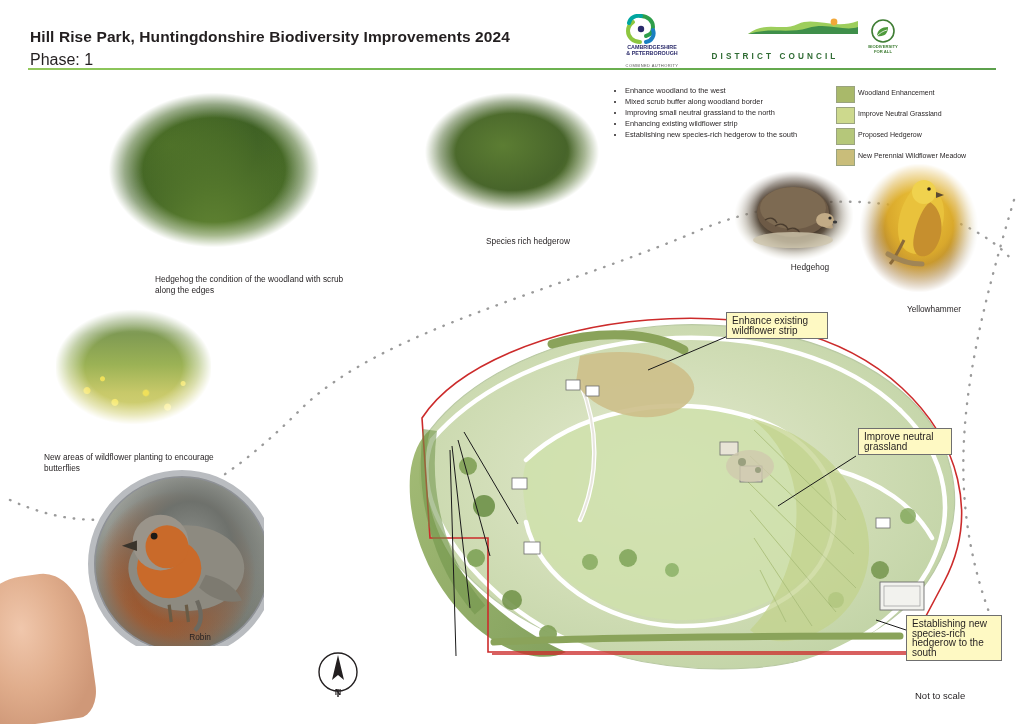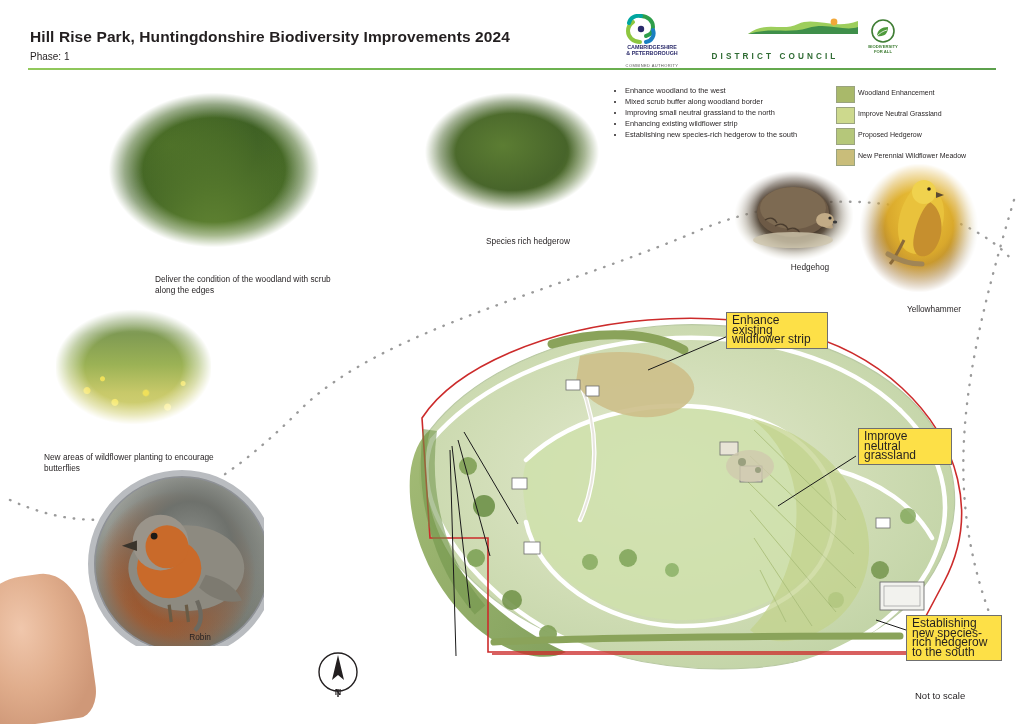--- a/index.html
+++ b/index.html
@@ -17,21 +17,21 @@
   .header{
     position:absolute;left:0;top:0;width:1024px;height:88px;
     background:#ffffff;
   }
   .title{
     position:absolute;left:30px;top:28px;
     font-size:15.5px;font-weight:bold;letter-spacing:.1px;color:#231f20;
   }
   .phase{
     position:absolute;left:30px;top:51px;
-    font-size:10px;color:#231f20;
+    font-size:16px;color:#231f20;
   }
   .header-rule{
     position:absolute;left:28px;top:68px;width:968px;height:2px;
     background:linear-gradient(to right,#7fbf3f 0%,#56a832 45%,#3f8f2c 100%);
     opacity:.85;
   }
 
   
   .logo-cpca{position:absolute;left:606px;top:14px;width:92px;height:48px;}
   .logo-cpca .swirl{
@@ -172,22 +172,22 @@
   }
 
   
   .map-wrap{
     position:absolute;left:280px;top:270px;width:744px;height:454px;
   }
   .map-base{position:absolute;inset:0;}
 
   
   .callout{
-    position:absolute;background:#fde047;border:.7px solid #6f6f6f;
-    font-size:12px;line-height:9.6px;color:#231f20;padding:3px 5px;
+    position:absolute;background:#fef9c3;border:.7px solid #6f6f6f;
+    font-size:10px;line-height:9.6px;color:#231f20;padding:3px 5px;
   }
   .callout ul{margin:0;padding-left:9px;}
   .callout li{margin:0;}
 
   
   #photo-robin{left:88px;top:470px;width:176px;height:176px;}
   #robin-lens{
     position:absolute;left:0;top:0;width:176px;height:176px;border-radius:50%;
     border:6px solid #b9bcc0;
     background:
@@ -275,21 +275,21 @@
   </div>
 
   <svg class="dots" viewBox="0 0 1024 644">
     <path d="M10 420 C120 470, 210 420, 300 330 C380 250, 560 210, 700 150 C820 100, 960 120, 1012 180" fill="none" stroke="#9a9a9a" stroke-width="2.4" stroke-linecap="round" stroke-dasharray="0.5 9"></path>
     <path d="M1014 120 C960 300, 940 420, 1000 560" fill="none" stroke="#9a9a9a" stroke-width="2.4" stroke-linecap="round" stroke-dasharray="0.5 9"></path>
   </svg>
 
   <div class="photo" id="photo-woodland">
     <div class="inner"></div>
   </div>
-  <div class="cap" id="cap-woodland">Deliver the condition of the woodland with scrub along the edges</div>
+  <div class="cap" id="cap-woodland">Hedgehog the condition of the woodland with scrub along the edges</div>
 
   <div class="photo" id="photo-hedgerow">
     <div class="inner"></div>
   </div>
   <div class="cap" id="cap-hedgerow">Species rich hedgerow</div>
 
   <div class="photo" id="photo-wildflower">
     <div class="inner"></div>
   </div>
   <div class="cap" id="cap-wildflower">New areas of wildflower planting to encourage butterflies</div>

